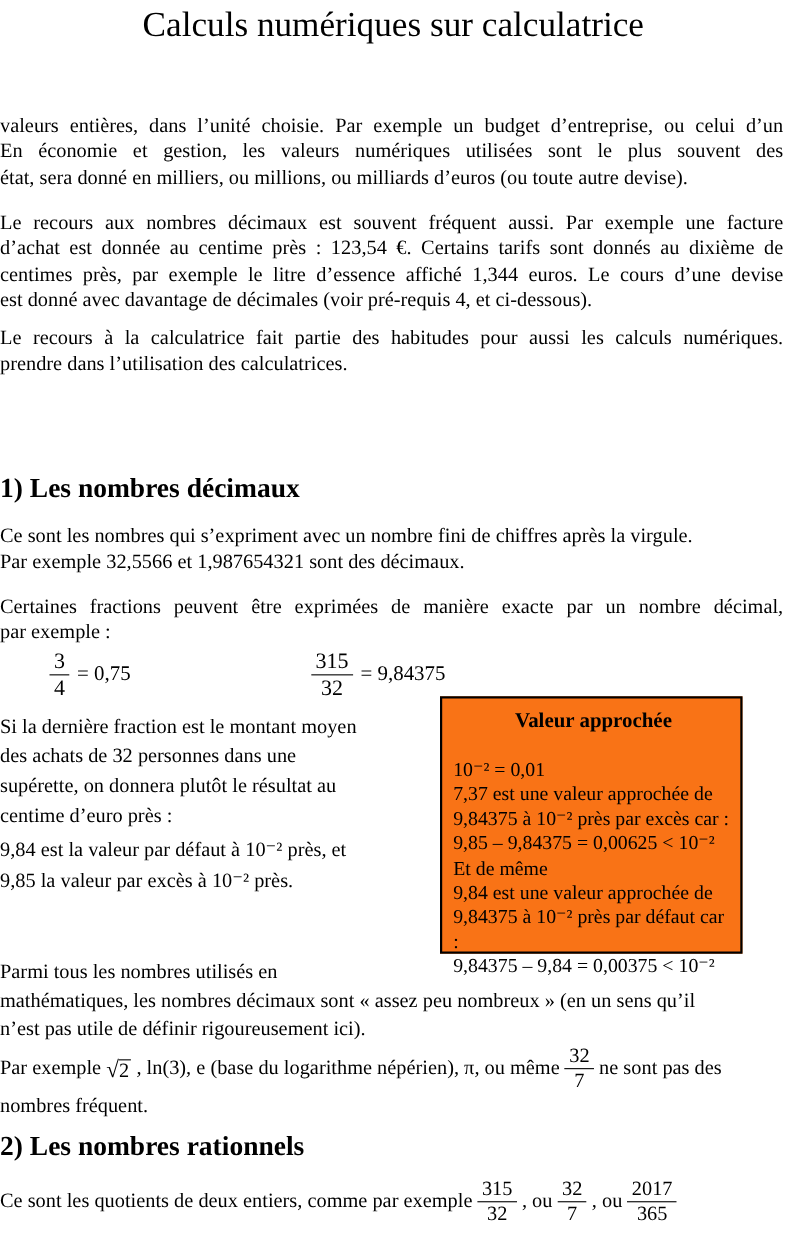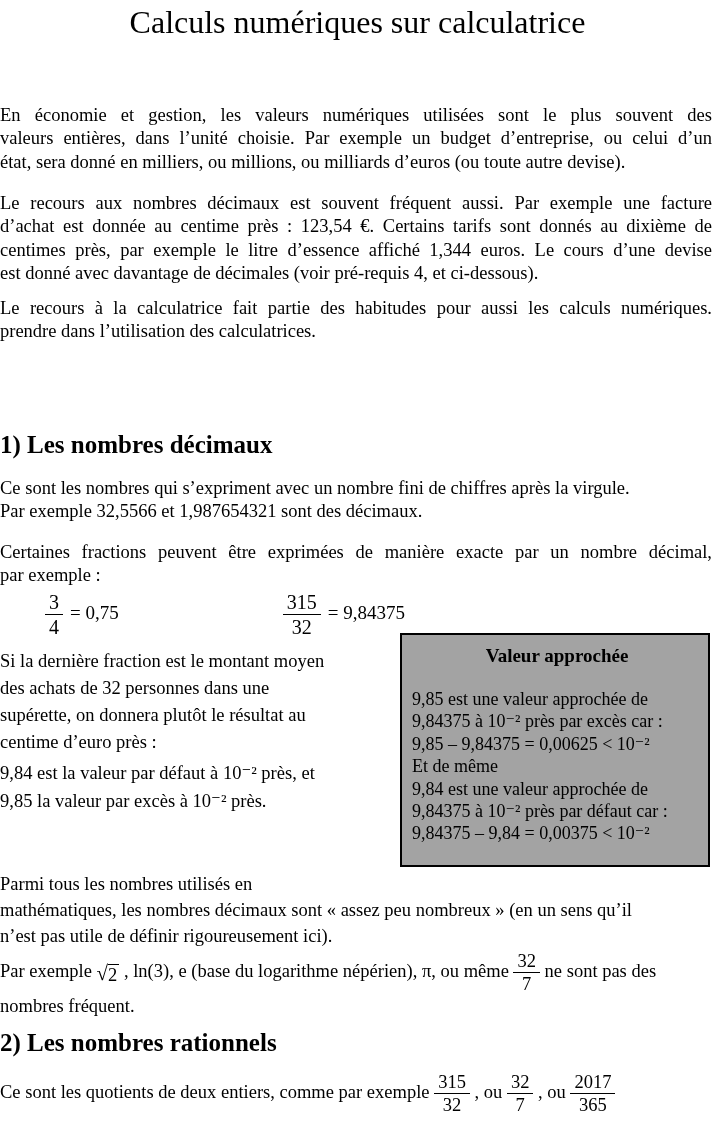--- a/index.html
+++ b/index.html
@@ -27,24 +27,24 @@
   .jline { text-align: justify; text-align-last: justify; }
   .heading { font-weight: bold; font-size: 25px; line-height: 23px; white-space: nowrap; }
   .narrow { width: 400px; }
   .lh27 { line-height: 27px; }
   .lh275 { line-height: 27.5px; }
   .lh258 { line-height: 25.8px; }
 
   .vbox {
     position: absolute;
     left: 400px; top: 633px;
-    width: 310px; height: 234px;
+    width: 275px; height: 234px;
     border: 2px solid #000000;
     padding: 10px 6px 0 10px;
-    background: #a3a3a3;
+    background: #f97316;
   }
   .vbox-title { text-align: center; font-weight: bold; font-size: 19px; line-height: 22px; }
   .vbox-body { margin-top: 21px; font-size: 18px; line-height: 22.4px; }
 
   .mathrow { white-space: pre; }
   .eqrow { line-height: 50px; font-size: 19px; }
   .ml1 { line-height: 54px; }
   .ml2 { line-height: 52px; }
 
   .frac {
@@ -63,22 +63,22 @@
   .sqrt .radarg { border-top: 1.4px solid #000; line-height: 1.15; padding-right: 2px; margin-top: 1px; }
 </style>
 </head>
 <body>
 
 <div class="page">
 
   <div class="abs doc-title" style="top:2px;">Calculs numériques sur calculatrice</div>
 
   <div class="abs para" style="top:104px;">
+      <div class="tline jline">valeurs entières, dans l’unité choisie. Par exemple un budget d’entreprise, ou celui d’un</div>
       <div class="tline jline">En économie et gestion, les valeurs numériques utilisées sont le plus souvent des</div>
-      <div class="tline jline">valeurs entières, dans l’unité choisie. Par exemple un budget d’entreprise, ou celui d’un</div>
       <div class="tline">état, sera donné en milliers, ou millions, ou milliards d’euros (ou toute autre devise).</div>
     </div>
 
   <div class="abs para" style="top:192px;">
       <div class="tline jline">Le recours aux nombres décimaux est souvent fréquent aussi. Par exemple une facture</div>
       <div class="tline jline">d’achat est donnée au centime près : 123,54 €. Certains tarifs sont donnés au dixième de</div>
       <div class="tline jline">centimes près, par exemple le litre d’essence affiché 1,344 euros. Le cours d’une devise</div>
       <div class="tline">est donné avec davantage de décimales (voir pré-requis 4, et ci-dessous).</div>
     </div>
 
@@ -109,21 +109,22 @@
     </div>
 
   <div class="abs para narrow lh275" style="top:760px;">
       <div class="tline">9,84 est la valeur par défaut à 10⁻² près, et</div>
       <div class="tline">9,85 la valeur par excès à 10⁻² près.</div>
     </div>
 
   <div class="vbox">
     <div class="vbox-title">Valeur approchée</div>
     <div class="vbox-body">
-        <div class="tline">9,85 est une valeur approchée de</div>
+        <div class="tline">10⁻² = 0,01</div>
+        <div class="tline">7,37 est une valeur approchée de</div>
         <div class="tline">9,84375 à 10⁻² près par excès car :</div>
         <div class="tline">9,85 – 9,84375 = 0,00625 &lt; 10⁻²</div>
         <div class="tline">Et de même</div>
         <div class="tline">9,84 est une valeur approchée de</div>
         <div class="tline">9,84375 à 10⁻² près par défaut car :</div>
         <div class="tline">9,84375 – 9,84 = 0,00375 &lt; 10⁻²</div>
       </div>
   </div>
 
   <div class="abs para lh258" style="top:872px;">

